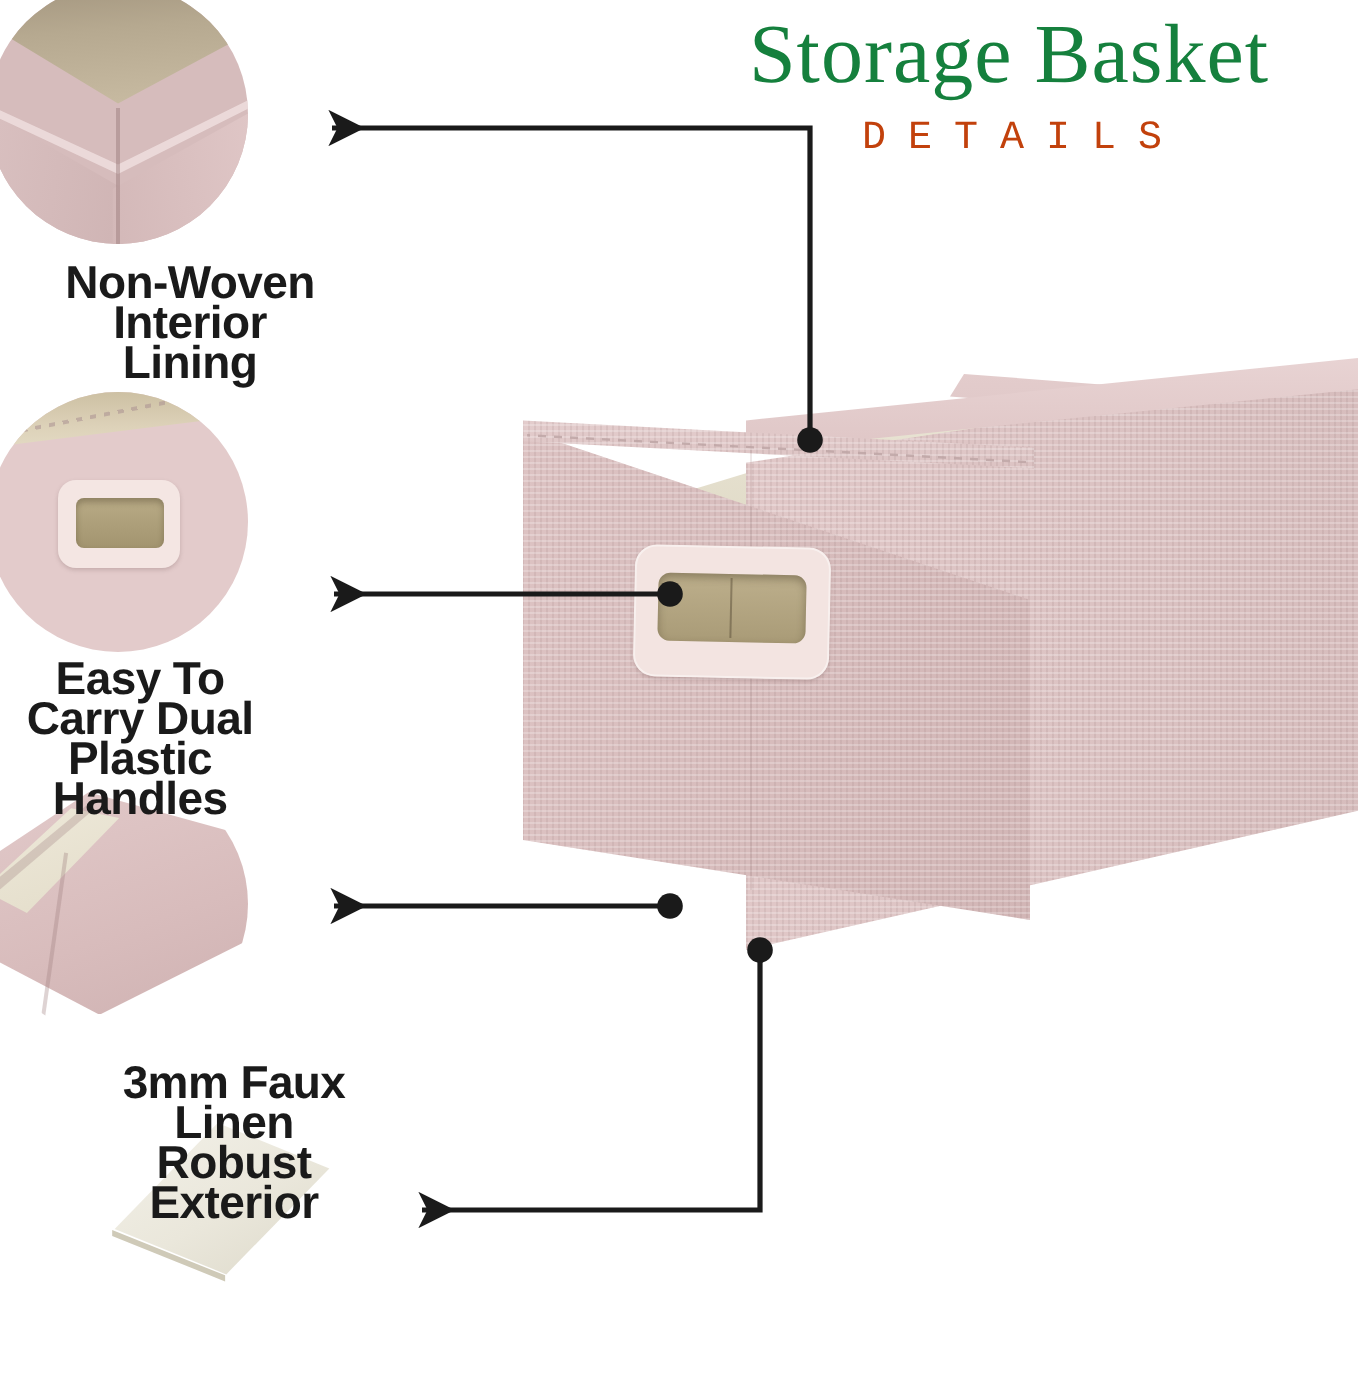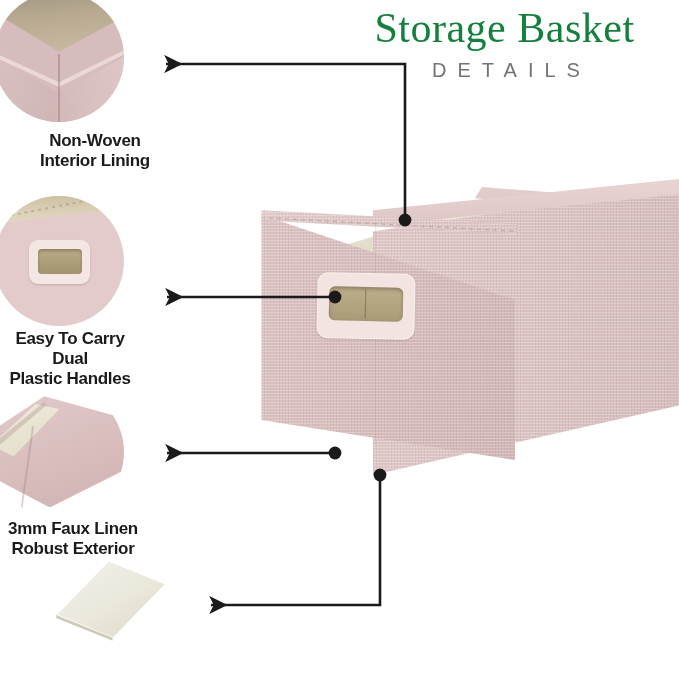--- a/index.html
+++ b/index.html
@@ -11,33 +11,33 @@
   .stage{position:absolute;inset:0;background:#fff;}
 
   
   .title-block{position:absolute;left:330px;top:0px;width:349px;text-align:center;}
   .main-title{
     font-family:"Liberation Serif", serif;
     font-size:42px;line-height:48px;color:#15803d;
     font-weight:400;letter-spacing:0.5px;margin:4px 0 0 0;white-space:nowrap;
   }
   .sub-title{
-    font-family:Liberation Sans, sans-serif;
-    font-size:20px;line-height:24px;color:#737373;
+    font-family:Liberation Mono, monospace;
+    font-size:20px;line-height:24px;color:#c2410c;
     font-weight:300;letter-spacing:11px;margin:6px 0 0 14px;
   }
 
   
   .thumb{position:absolute;overflow:hidden;}
   .thumb-circle{border-radius:50%;}
 
   .feat-label{
     position:absolute;
     font-family:"Liberation Sans", sans-serif;
-    font-weight:bold;font-size:17px;line-height:20px;
+    font-weight:bold;font-size:23px;line-height:20px;
     color:#1a1a1a;letter-spacing:-0.3px;
     white-space:pre-line;
   }
 
   
   #thumb1{left:-6px;top:-8px;width:130px;height:130px;}
   #thumb1 .inner{position:absolute;inset:0;background:#d6bcbc;}
   #thumb1 .lid{
     position:absolute;left:-10%;top:-6%;width:120%;height:52%;
     background:linear-gradient(175deg,#9c8e78 0%,#b6a990 45%,#cabda4 100%);
@@ -294,17 +294,17 @@
       <circle cx="380" cy="475" r="6.4" fill="#1a1a1a"></circle>
     </g>
   </svg>
 
   <div class="feat-label" style="left:20px;top:131px;width:150px;text-align:center;">Non-Woven
 Interior Lining</div>
 
   <div class="feat-label" style="left:-2px;top:329px;width:144px;text-align:center;">Easy To Carry Dual
 Plastic Handles</div>
 
-  <div class="feat-label" style="left:-1px;top:519px;width:148px;text-align:center;">3mm Faux Linen
+  <div class="feat-label" style="left:-1px;top:531px;width:148px;text-align:center;padding-left:44px;">3mm Faux Linen
 Robust Exterior</div>
 
 
 </div>
 
 </body></html>

